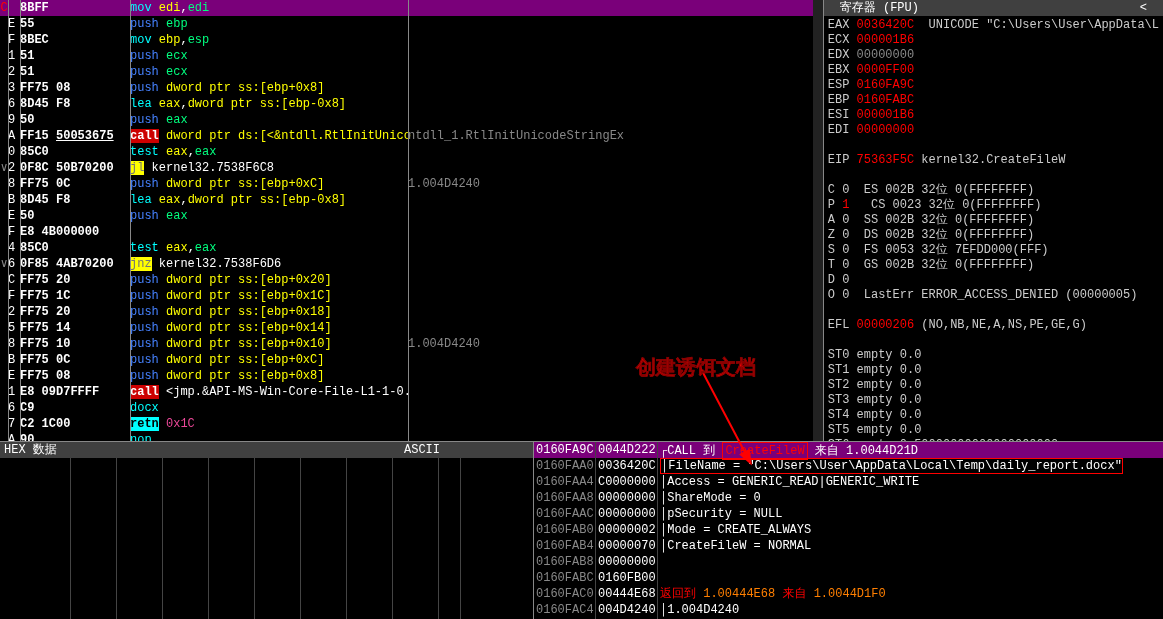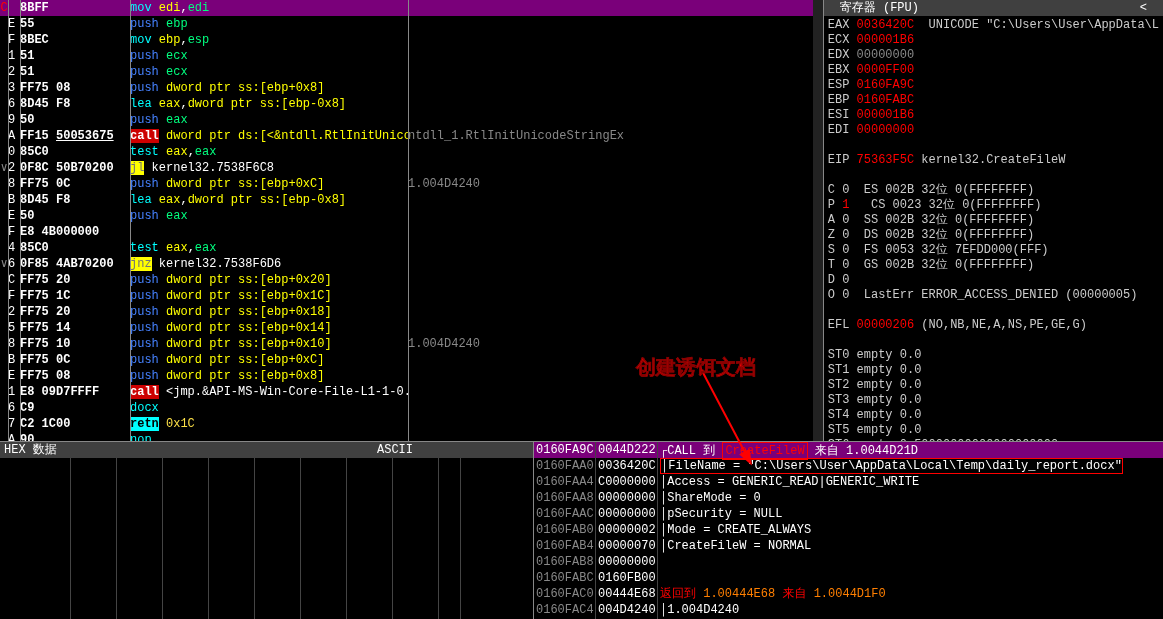--- a/index.html
+++ b/index.html
@@ -16,21 +16,21 @@
   .col-bytes { width:110px; color:#fff;font-weight:bold; }
   .col-dis  { width:278px; }
   .col-cmt  { flex:1; color:#888; }
   .sep { position:absolute; top:0; bottom:0; width:1px; background:#888; }
   
   .c-mnem { color:#00ffff; } 
   .c-push { color:#4682ff; } 
   .c-reg  { color:#ff0; }
   .c-regg { color:#00ff7f; }
   .c-mem  { color:#ffff00; }
-  .c-num  { color:#fde047; }
+  .c-num  { color:#ec4899; }
   .c-call { background:#c00; color:#fff; font-weight:bold; }
   .c-jmp  { background:#ff0; color:#737373; font-weight:normal; }
   .c-retn { background:#0ff; color:#000; font-weight:bold; }
   .c-white{ color:#fff; }
   .c-under{ text-decoration:underline; }
   
   .regs { flex:1; background:#000; border-left:1px solid #888; }
   .regs-hdr { background:#404040; color:#fff; height:16px; line-height:16px; padding:0 16px; display:flex; }
   .regs-hdr .t { flex:1; }
   .regs-body { padding:2px 4px; color:#ccc; white-space:pre; line-height:15px; }
@@ -108,21 +108,21 @@
         <span>&lt;</span>
       </div>
       <div class="regs-body" id="regs-body"><div>EAX <span class="rv-red">0036420C</span>  UNICODE "C:\Users\User\AppData\L</div><div>ECX <span class="rv-red">000001B6</span></div><div>EDX <span class="rv-gry">00000000</span></div><div>EBX <span class="rv-red">0000FF00</span></div><div>ESP <span class="rv-red">0160FA9C</span></div><div>EBP <span class="rv-red">0160FABC</span></div><div>ESI <span class="rv-red">000001B6</span></div><div>EDI <span class="rv-red">00000000</span></div><div>&nbsp;</div><div>EIP <span class="rv-red">75363F5C</span> kernel32.CreateFileW</div><div>&nbsp;</div><div>C 0  ES 002B 32位 0(FFFFFFFF)</div><div>P <span class="rv-red">1</span>   CS 0023 32位 0(FFFFFFFF)</div><div>A 0  SS 002B 32位 0(FFFFFFFF)</div><div>Z 0  DS 002B 32位 0(FFFFFFFF)</div><div>S 0  FS 0053 32位 7EFDD000(FFF)</div><div>T 0  GS 002B 32位 0(FFFFFFFF)</div><div>D 0</div><div>O 0  LastErr ERROR_ACCESS_DENIED (00000005)</div><div>&nbsp;</div><div>EFL <span class="rv-red">00000206</span> (NO,NB,NE,A,NS,PE,GE,G)</div><div>&nbsp;</div><div>ST0 empty 0.0</div><div>ST1 empty 0.0</div><div>ST2 empty 0.0</div><div>ST3 empty 0.0</div><div>ST4 empty 0.0</div><div>ST5 empty 0.0</div><div>ST6 empty 0.50000000000000000000</div><div>ST7 empty 0.50000000000000000000</div><div>               3 2 1 0      E S P U O Z D I</div><div>FST 4020  Cond 1 0 0 0  Err 0 0 1 0 0 0 0 0</div></div>
     </div>
   </div>
 
   <div class="lower">
     <div class="hex">
       <div class="hdr">
         <span>HEX 数据</span>
-        <span style="float:right;margin-right:116px">ASCII</span>
+        <span style="float:right;margin-right:89px">ASCII</span>
       </div>
       <div class="hex-body">
         <div class="vline" style="left:70px"></div>
         <div class="vline" style="left:116px"></div>
         <div class="vline" style="left:162px"></div>
         <div class="vline" style="left:208px"></div>
         <div class="vline" style="left:254px"></div>
         <div class="vline" style="left:300px"></div>
         <div class="vline" style="left:346px"></div>
         <div class="vline" style="left:392px"></div>

